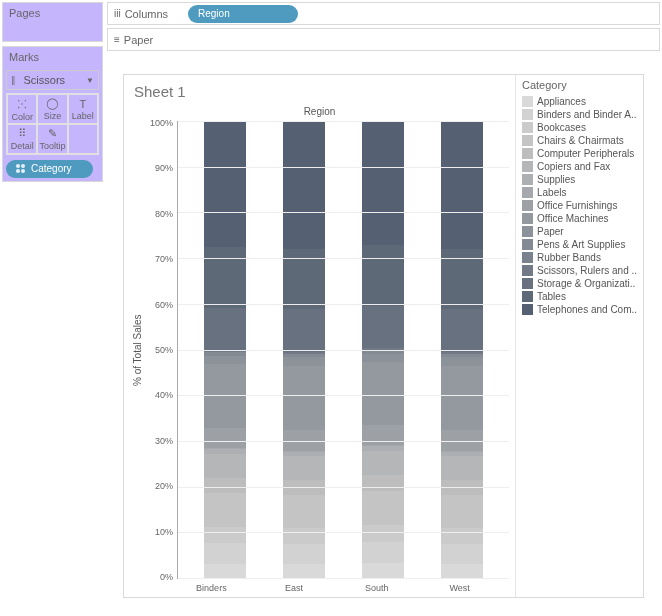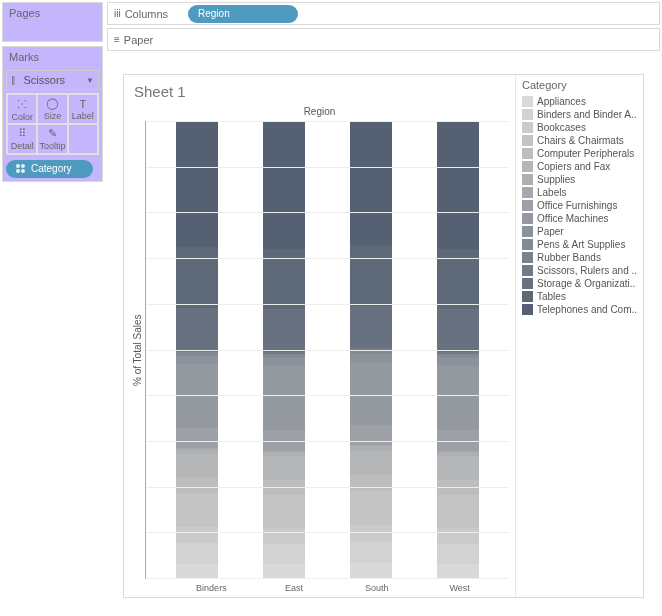--- a/index.html
+++ b/index.html
@@ -126,20 +126,33 @@
           </div>
       </div>
     </div>
 
     <div class="work-area">
       <div class="viz">
         <div class="sheet-title">Sheet 1</div>
         <div class="axis-title-top">Region</div>
         <div class="chart-row">
           <div class="y-axis-title">% of Total Sales</div>
+          <div class="y-ticks" id="y-ticks">
+              <div>100%</div>
+              <div>90%</div>
+              <div>80%</div>
+              <div>70%</div>
+              <div>60%</div>
+              <div>50%</div>
+              <div>40%</div>
+              <div>30%</div>
+              <div>20%</div>
+              <div>10%</div>
+              <div>0%</div>
+            </div>
           <div class="plot" id="plot">
             <div class="grid-lines" id="grid">
                 <div style="top: 0%;"></div>
                 <div style="top: 10%;"></div>
                 <div style="top: 20%;"></div>
                 <div style="top: 30%;"></div>
                 <div style="top: 40%;"></div>
                 <div style="top: 50%;"></div>
                 <div style="top: 60%;"></div>
                 <div style="top: 70%;"></div>

